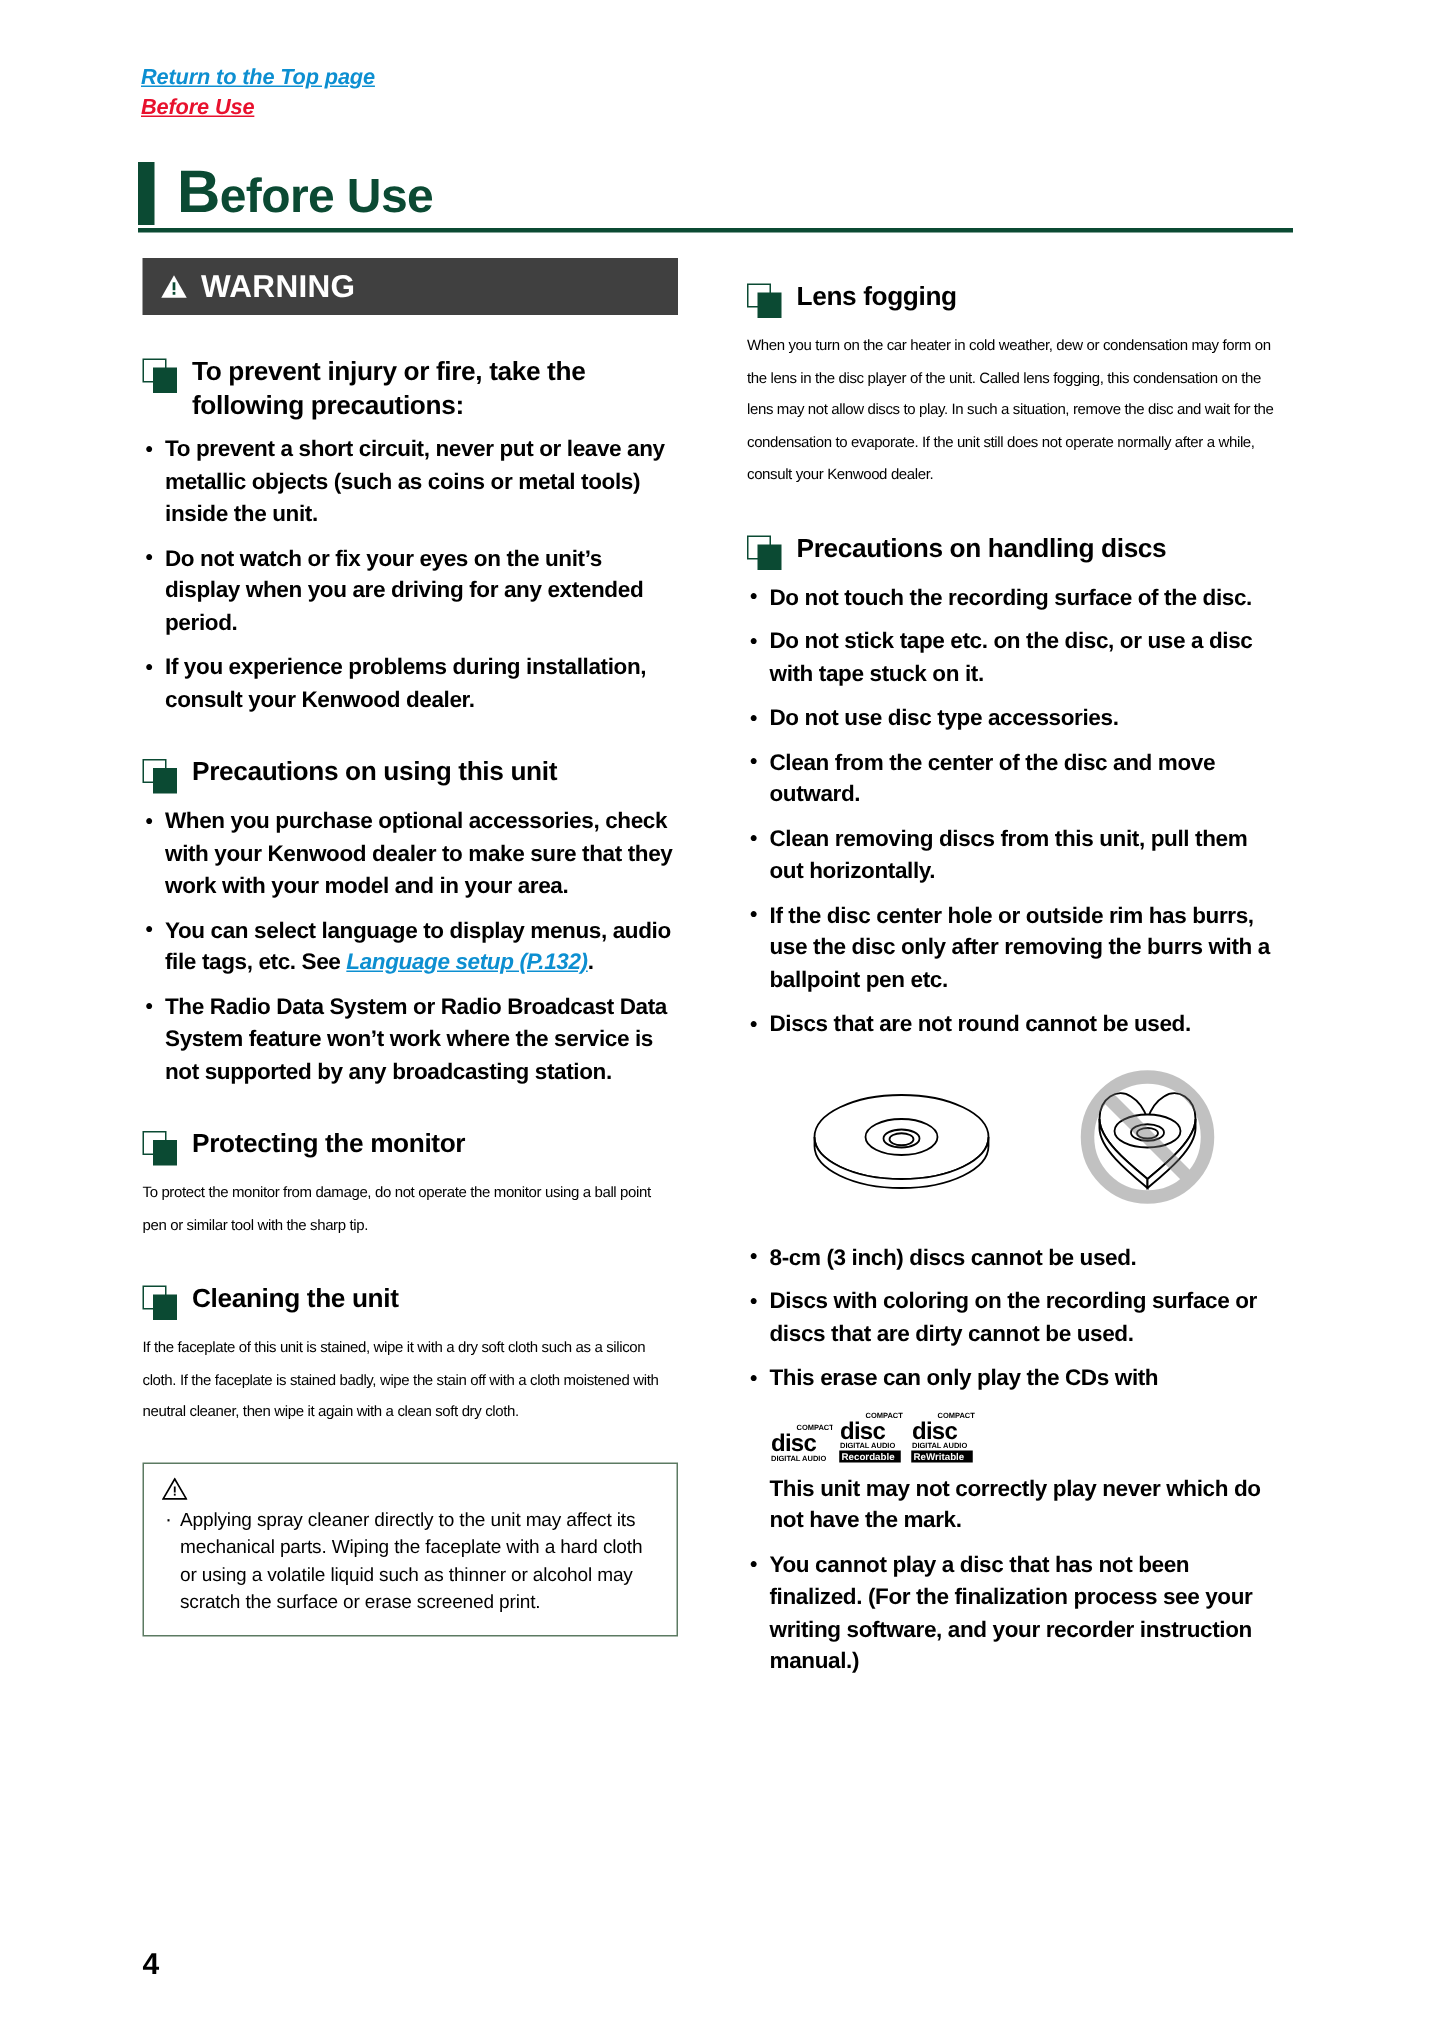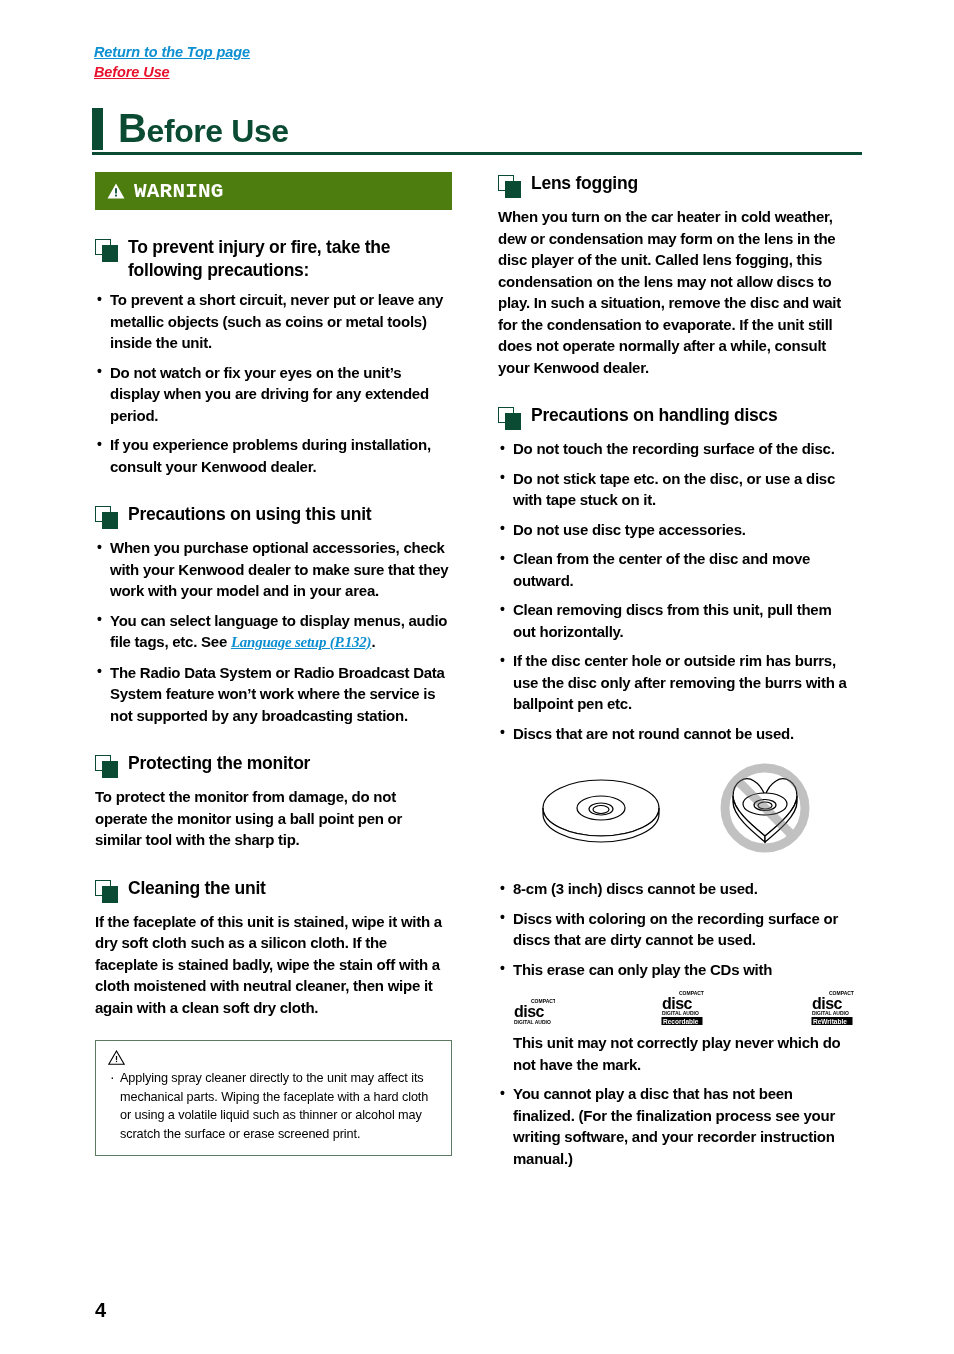--- a/index.html
+++ b/index.html
@@ -90,29 +90,28 @@
   .col {
     position: absolute;
     top: 160px;
     width: 357px;
   }
   .col-left  { left: 95px; }
   .col-right { left: 498px; }
 
   
   .warn-banner {
-    background: #4d7c0f;
+    background: #404040;
     height: 38px;
     width: 357px;
     display: flex;
     align-items: center;
     padding-left: 12px;
     box-sizing: border-box;
     margin-bottom: 22px;
-    font-family: Liberation Mono, monospace;
   }
   .warn-tri {
     width: 18px;
     height: 16px;
     margin-right: 9px;
     flex: none;
     position: relative;
     top: 0px;
   }
   .warn-label {
@@ -123,21 +122,21 @@
     line-height: 21px;
   }
 
   
   .sec {
     display: flex;
     align-items: flex-start;
     margin-top: 26px;
     margin-bottom: 7px;
   }
-  .sec:first-child { margin-top: 0; }
+  .sec:first-child { margin-top: 14px; }
   .sec-icon {
     width: 26px;
     height: 24px;
     flex: none;
     position: relative;
     margin-right: 7px;
     margin-top: 3px;
   }
   .sec-icon .back {
     position: absolute;
@@ -158,22 +157,22 @@
   .sec-title {
     font-size: 17.5px;
     font-weight: bold;
     line-height: 23px;
     letter-spacing: -0.25px;
     color: #000000;
   }
 
   
   .para {
-    font-size: 15px;
-    font-weight: bold;
+    font-size: 10px;
+    font-weight: normal;
     line-height: 21.5px;
     letter-spacing: -0.25px;
     margin: 0 0 4px 0;
     color: #000000;
   }
   ul.blist {
     list-style: none;
     margin: 0;
     padding: 0;
   }
@@ -194,21 +193,20 @@
     font-size: 14px;
   }
   ul.blist > li.nobullet { padding-left: 15px; }
   ul.blist > li.nobullet:before { content: ""; }
 
   a.link {
     color: #0d8fd1;
     font-style: italic;
     font-weight: bold;
     text-decoration: underline;
-    font-family: Liberation Serif, serif;
   }
 
   
   .caution {
     border: 1.5px solid #5c7a62;
     margin-top: 22px;
     padding: 9px 12px 12px 12px;
     box-sizing: border-box;
     width: 357px;
   }
@@ -240,24 +238,23 @@
     justify-content: center;
     align-items: center;
     gap: 36px;
     margin: 16px 0 18px 0;
   }
 
   
   .cd-logos {
     display: flex;
     align-items: flex-end;
-    gap: 20px;
+    gap: 4px;
     padding-left: 15px;
     margin: 3px 0 6px 0;
-    justify-content: space-between;
   }
   .cdlogo { display: block; }
 
   
   .pagenum {
     position: absolute;
     left: 95px;
     top: 1287px;
     font-size: 20px;
     font-weight: bold;

